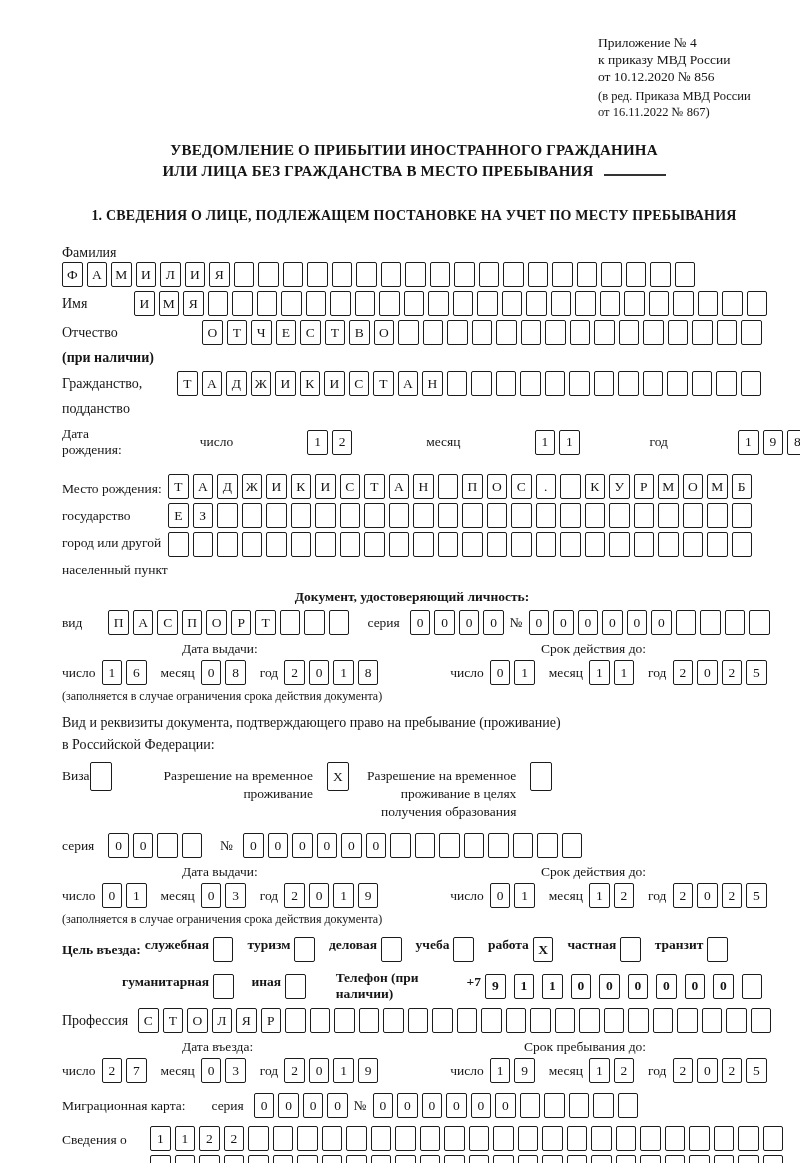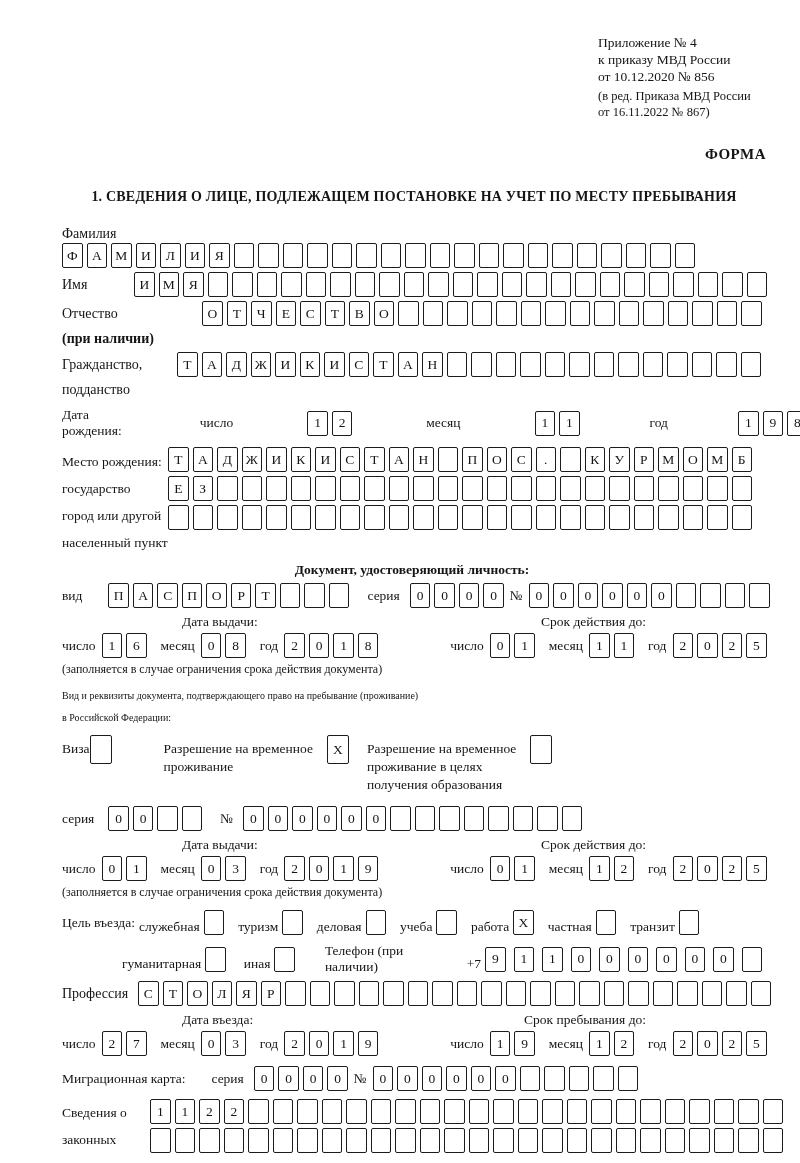--- a/index.html
+++ b/index.html
@@ -30,50 +30,53 @@
   
   .dates-head{display:flex;font-size:13.5px;margin-top:6px;}
   .dates-head .dh1{margin-left:120px;}
   .dates-head .dh2{margin-left:auto;margin-right:120px;}
   .daterow{display:flex;align-items:center;margin-top:3px;}
   .daterow .dlbl{font-size:13.5px;margin-right:6px;}
   .dgap{width:14px;flex:none;}
   .half-gap{width:72px;flex:none;}
   .note-right{text-align:left;font-size:12px;margin-top:4px;padding-right:2px;}
 
-  .para{font-size:10px;line-height:22px;margin-top:8px;}
+  .para{font-size:14px;line-height:22px;margin-top:8px;}
   .visa-row{display:flex;align-items:flex-start;margin-top:6px;font-size:13.5px;}
   .visa-row .opt{display:flex;align-items:flex-start;}
   .visa-row .optlbl{line-height:18px;padding-top:5px;}
-  .center2{text-align:left;}
+  .center2{text-align:right;}
   .gap6{width:6px;flex:none;} .gap10{width:10px;flex:none;} .gap14{width:14px;flex:none;}
   .gap18{width:18px;flex:none;} .gap26{width:26px;flex:none;}
 
   .purpose{display:flex;align-items:center;font-size:13.5px;margin-top:10px;}
-  .purpose .p-item{display:flex;align-items:flex-end;}
+  .purpose .p-item{display:flex;align-items:flex-start;font-weight:bold;}
   .purpose .p-item span{margin-right:4px;}
   .dochead{text-align:center;font-weight:bold;font-size:13.5px;margin-top:6px;width:700px;}
   .inline-lbl{font-size:13.5px;padding-top:4px;}
 </style>
 </head>
 <body>
 
 <div class="page">
 
   <div class="appendix">
     <div>Приложение № 4</div>
     <div>к приказу МВД России</div>
     <div>от 10.12.2020 № 856</div>
     <div class="sub">
       <div>(в ред. Приказа МВД России</div>
       <div>от 16.11.2022 № 867)</div>
     </div>
   </div>
-  <div class="forma">ФОРМА</div>
-
+
+  <div class="title">
+    <div>УВЕДОМЛЕНИЕ О ПРИБЫТИИ ИНОСТРАННОГО ГРАЖДАНИНА</div>
+    <div><span>ИЛИ ЛИЦА БЕЗ ГРАЖДАНСТВА В МЕСТО ПРЕБЫВАНИЯ</span><span class="t-underline"></span></div>
+  </div>
 
   <div class="sec1">1. СВЕДЕНИЯ О ЛИЦЕ, ПОДЛЕЖАЩЕМ ПОСТАНОВКЕ НА УЧЕТ ПО МЕСТУ ПРЕБЫВАНИЯ</div>
 
   <div class="row" style="margin-top:16px;flex-direction:column;">
     <div class="lbl w72">Фамилия</div>
     <div class="cells">
         <span class="cell">Ф</span>
         <span class="cell">А</span>
         <span class="cell">М</span>
         <span class="cell">И</span>
@@ -231,21 +234,21 @@
         <span class="cell">X</span>
       </div>
     <div class="gap14"></div>
     <span class="inline-lbl" style="padding-top:0;">другой</span>
     <div class="gap14"></div>
     <div class="cells">
         <span class="cell"></span>
       </div>
   </div>
 
-  <div class="row" style="margin-top:8px;">
+  <div class="row" style="margin-top:16px;">
     <div class="lbl w106" style="font-size:13.5px;line-height:27px;padding-top:1px;">
       <div>Место рождения:</div>
       <div>государство</div>
       <div>город или другой</div>
       <div>населенный пункт</div>
     </div>
     <div class="stack">
       <div class="cells">
           <span class="cell">Т</span>
           <span class="cell">А</span>

